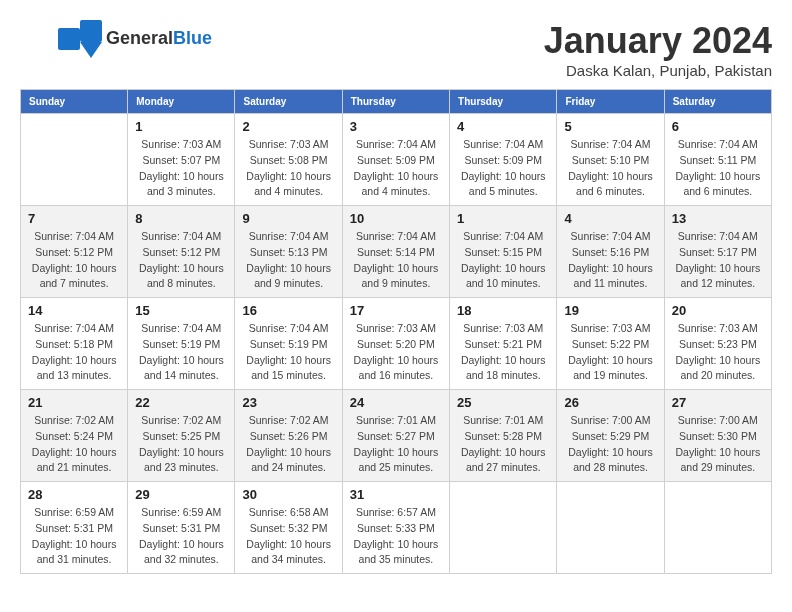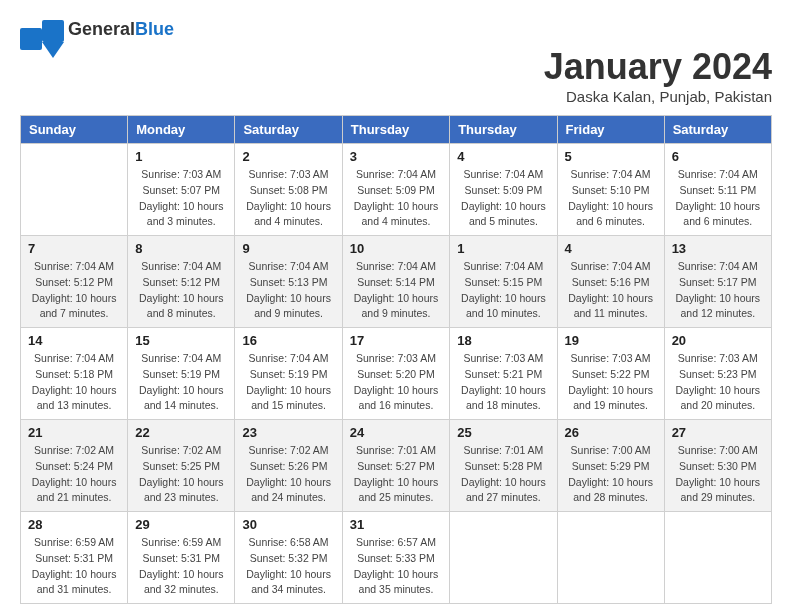--- a/index.html
+++ b/index.html
@@ -16,42 +16,41 @@
       align-items: flex-start;
       margin-bottom: 10px;
     }
     .logo {
       display: flex;
       flex-direction: column;
       align-items: flex-start;
     }
     .title-block {
       text-align: right;
-      margin-top: 26px;
     }
     .month-title {
       font-size: 36px;
       font-weight: bold;
       color: #333;
     }
     .location {
       font-size: 15px;
       color: #404040;
     }
     table {
       width: 100%;
       border-collapse: collapse;
       font-size: 11px;
     }
     thead tr th {
       background-color: #3a6bbf;
       color: #fff;
       text-align: left;
       padding: 6px 8px;
-      font-size: 13px;
+      font-size: 10px;
       font-weight: bold;
       border: 1px solid #ccc;
     }
     tbody tr td {
       border: 1px solid #d0d0d0;
       vertical-align: top;
       padding: 5px 7px;
       width: 108px;
       min-height: 80px;
     }
@@ -72,21 +71,21 @@
       font-size: 10.5px;
       line-height: 1.5;
       text-align: center;
     }
   </style>
 </head>
 <body>
 
 <div class="header">
   <div class="logo">
-    <div style="display:flex;align-items:flex-start;gap:4px;">
+    <div style="display:flex;align-items:center;gap:4px;margin-left:38px;">
       <svg width="44" height="38" viewBox="0 0 44 38">
         <rect x="0" y="8" width="22" height="22" rx="2" fill="#1a73c8"></rect>
         <rect x="22" y="0" width="22" height="22" rx="2" fill="#1a73c8"></rect>
         <polygon points="22,22 44,22 33,38" fill="#1a73c8"></polygon>
       </svg>
       <div>
         <div style="font-size:18px;font-weight:bold;color:#333;line-height:1.1;"><span>General</span><span style="color:#1a73c8;">Blue</span></div>
       </div>
     </div>
   </div>

